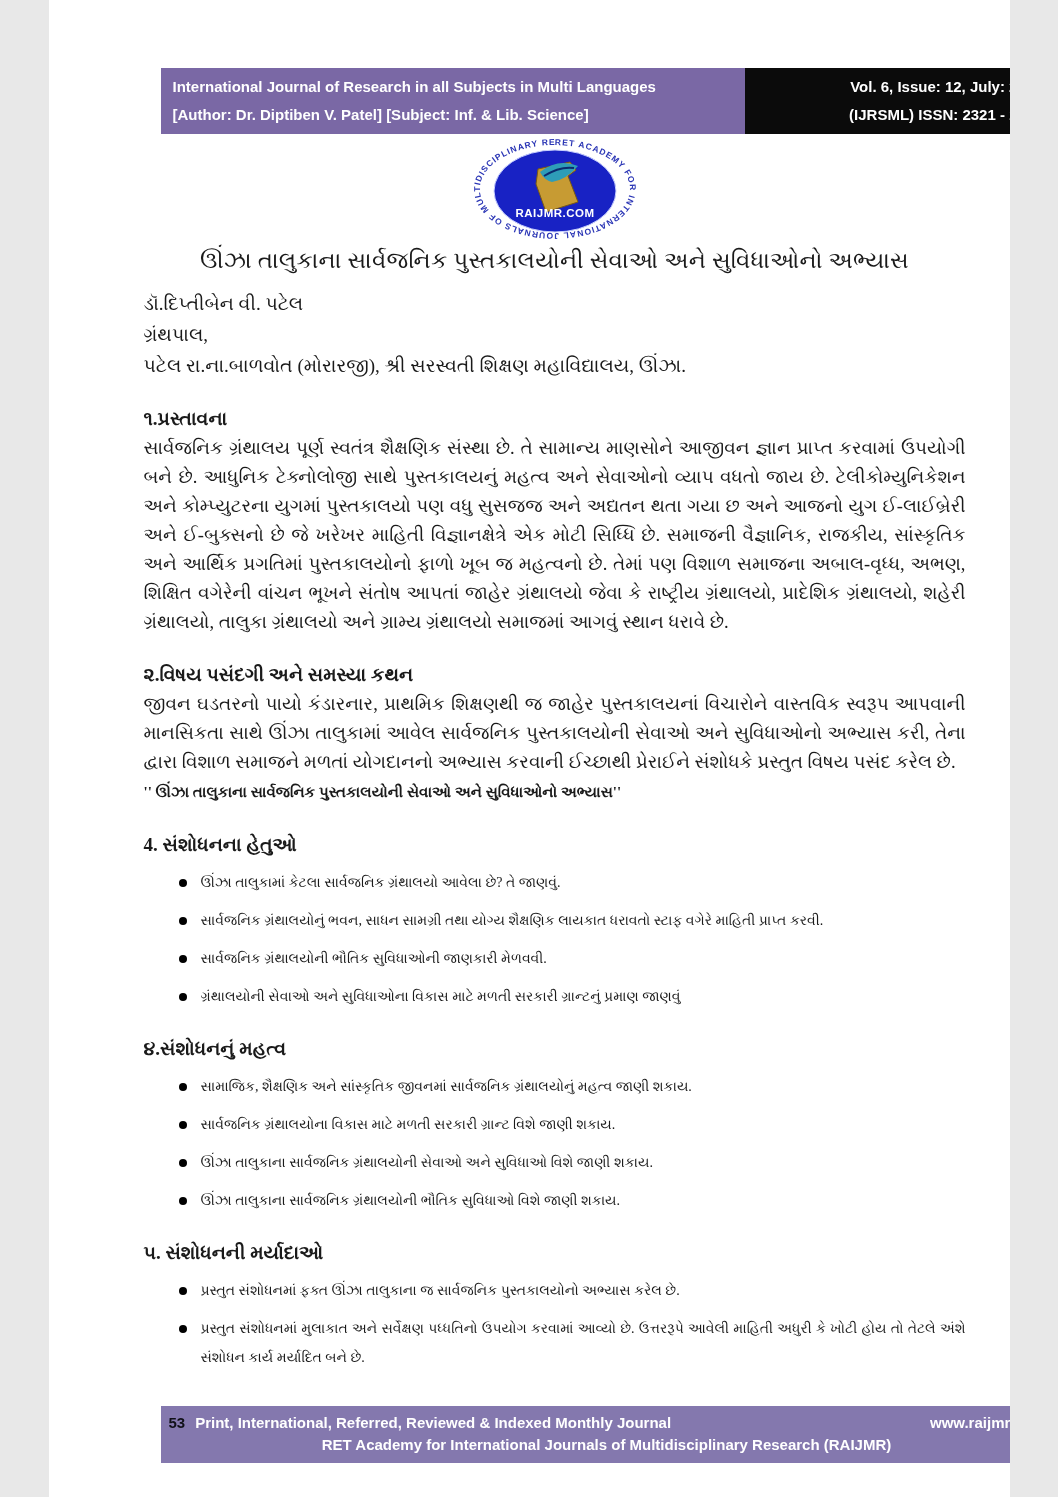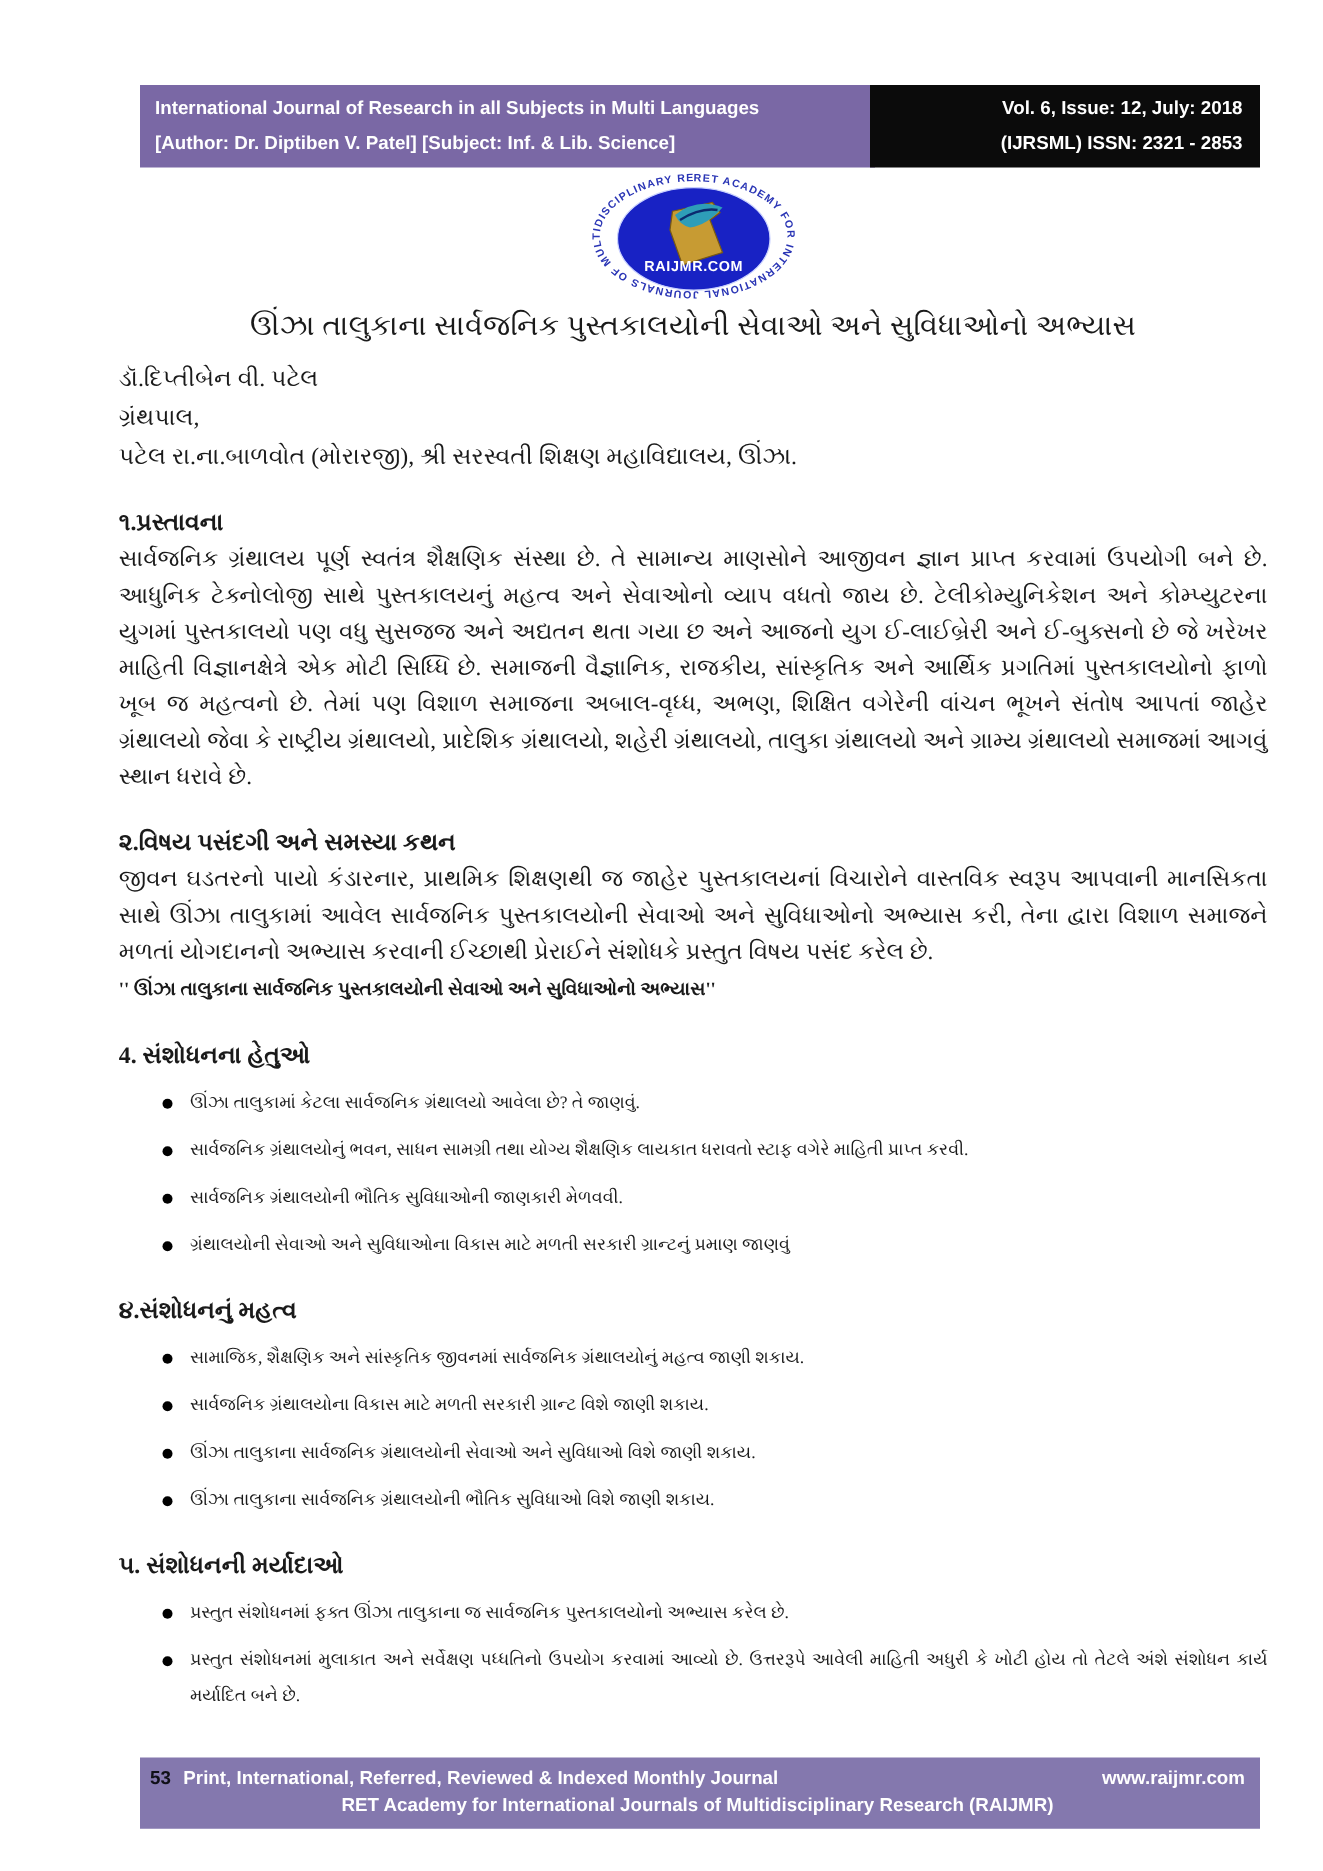--- a/index.html
+++ b/index.html
@@ -1,19 +1,19 @@
 <!DOCTYPE html>
 <html><head>
 <meta charset="utf-8">
 <style>
   * { margin:0; padding:0; box-sizing:border-box; }
   html,body { background:#e8e8e8; }
   .page {
     position:relative;
-    width:1058px; height:1497px;
+    width:961px; height:1497px;
     margin:0 auto;
     background:#ffffff;
     font-family:"Liberation Serif","DejaVu Serif",serif;
     color:#1a1a1a;
     overflow:hidden;
     padding:68px 44px 0 95px;
   }
   
   .header-bar {
     margin-left:17px;

